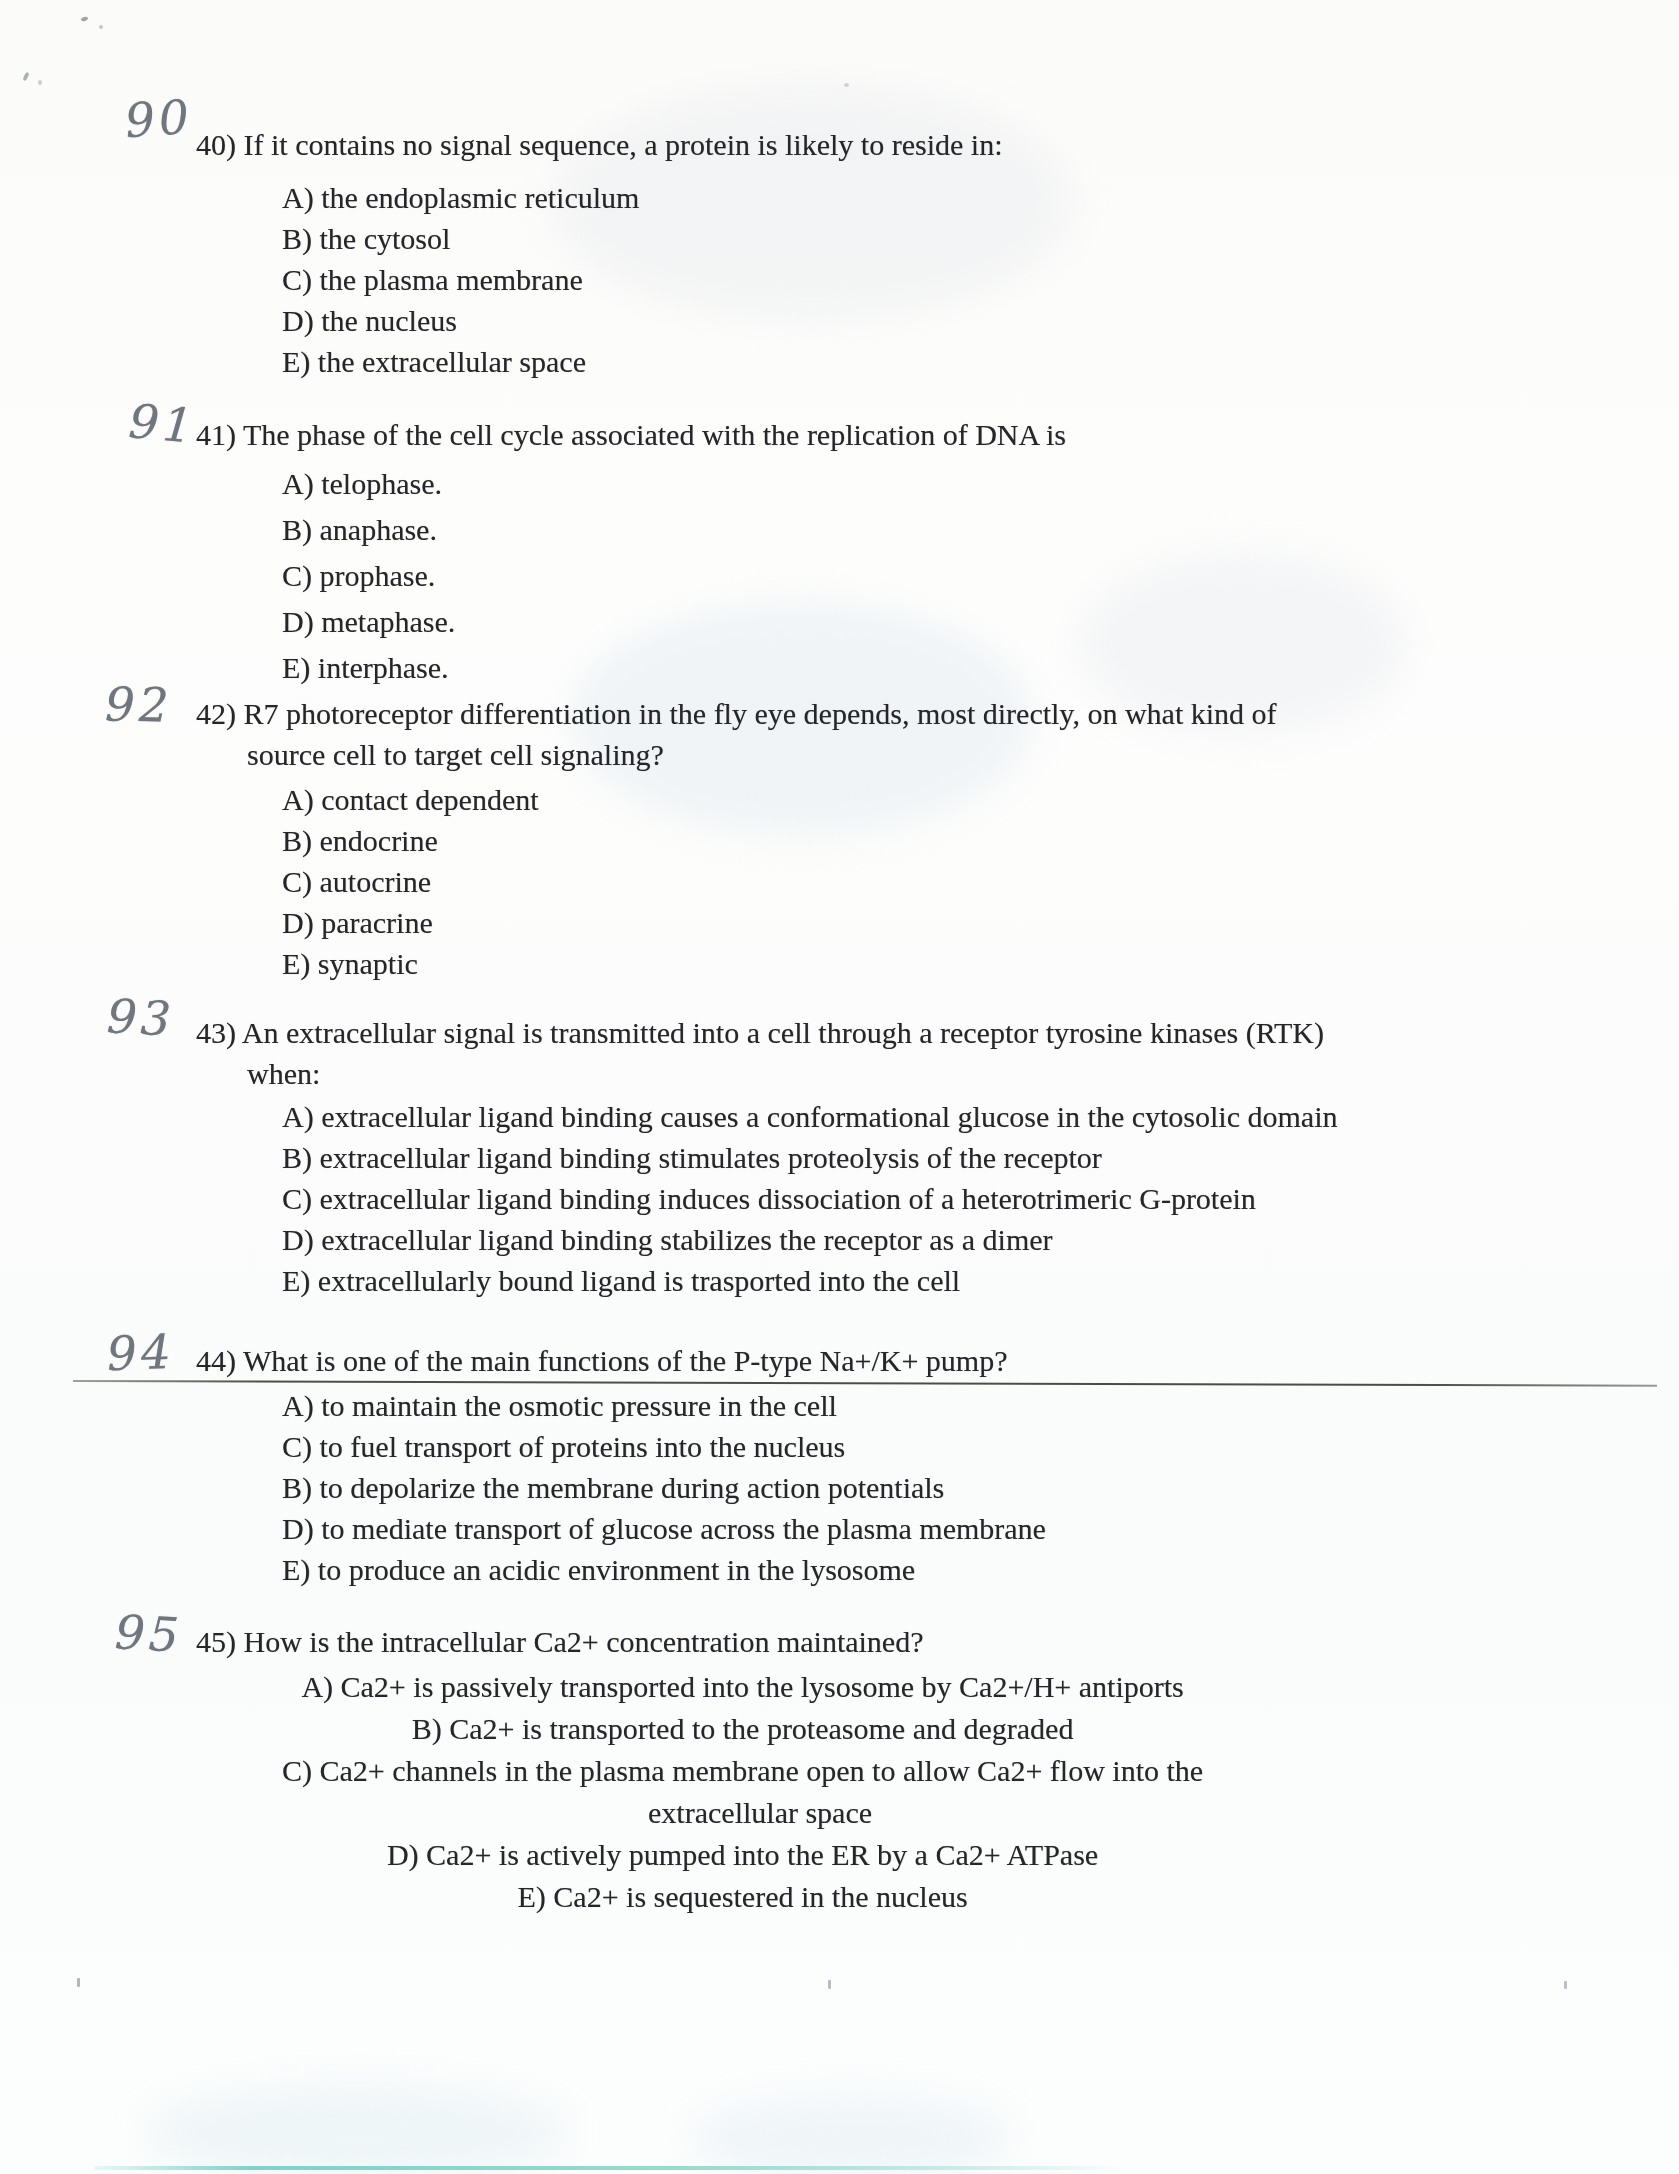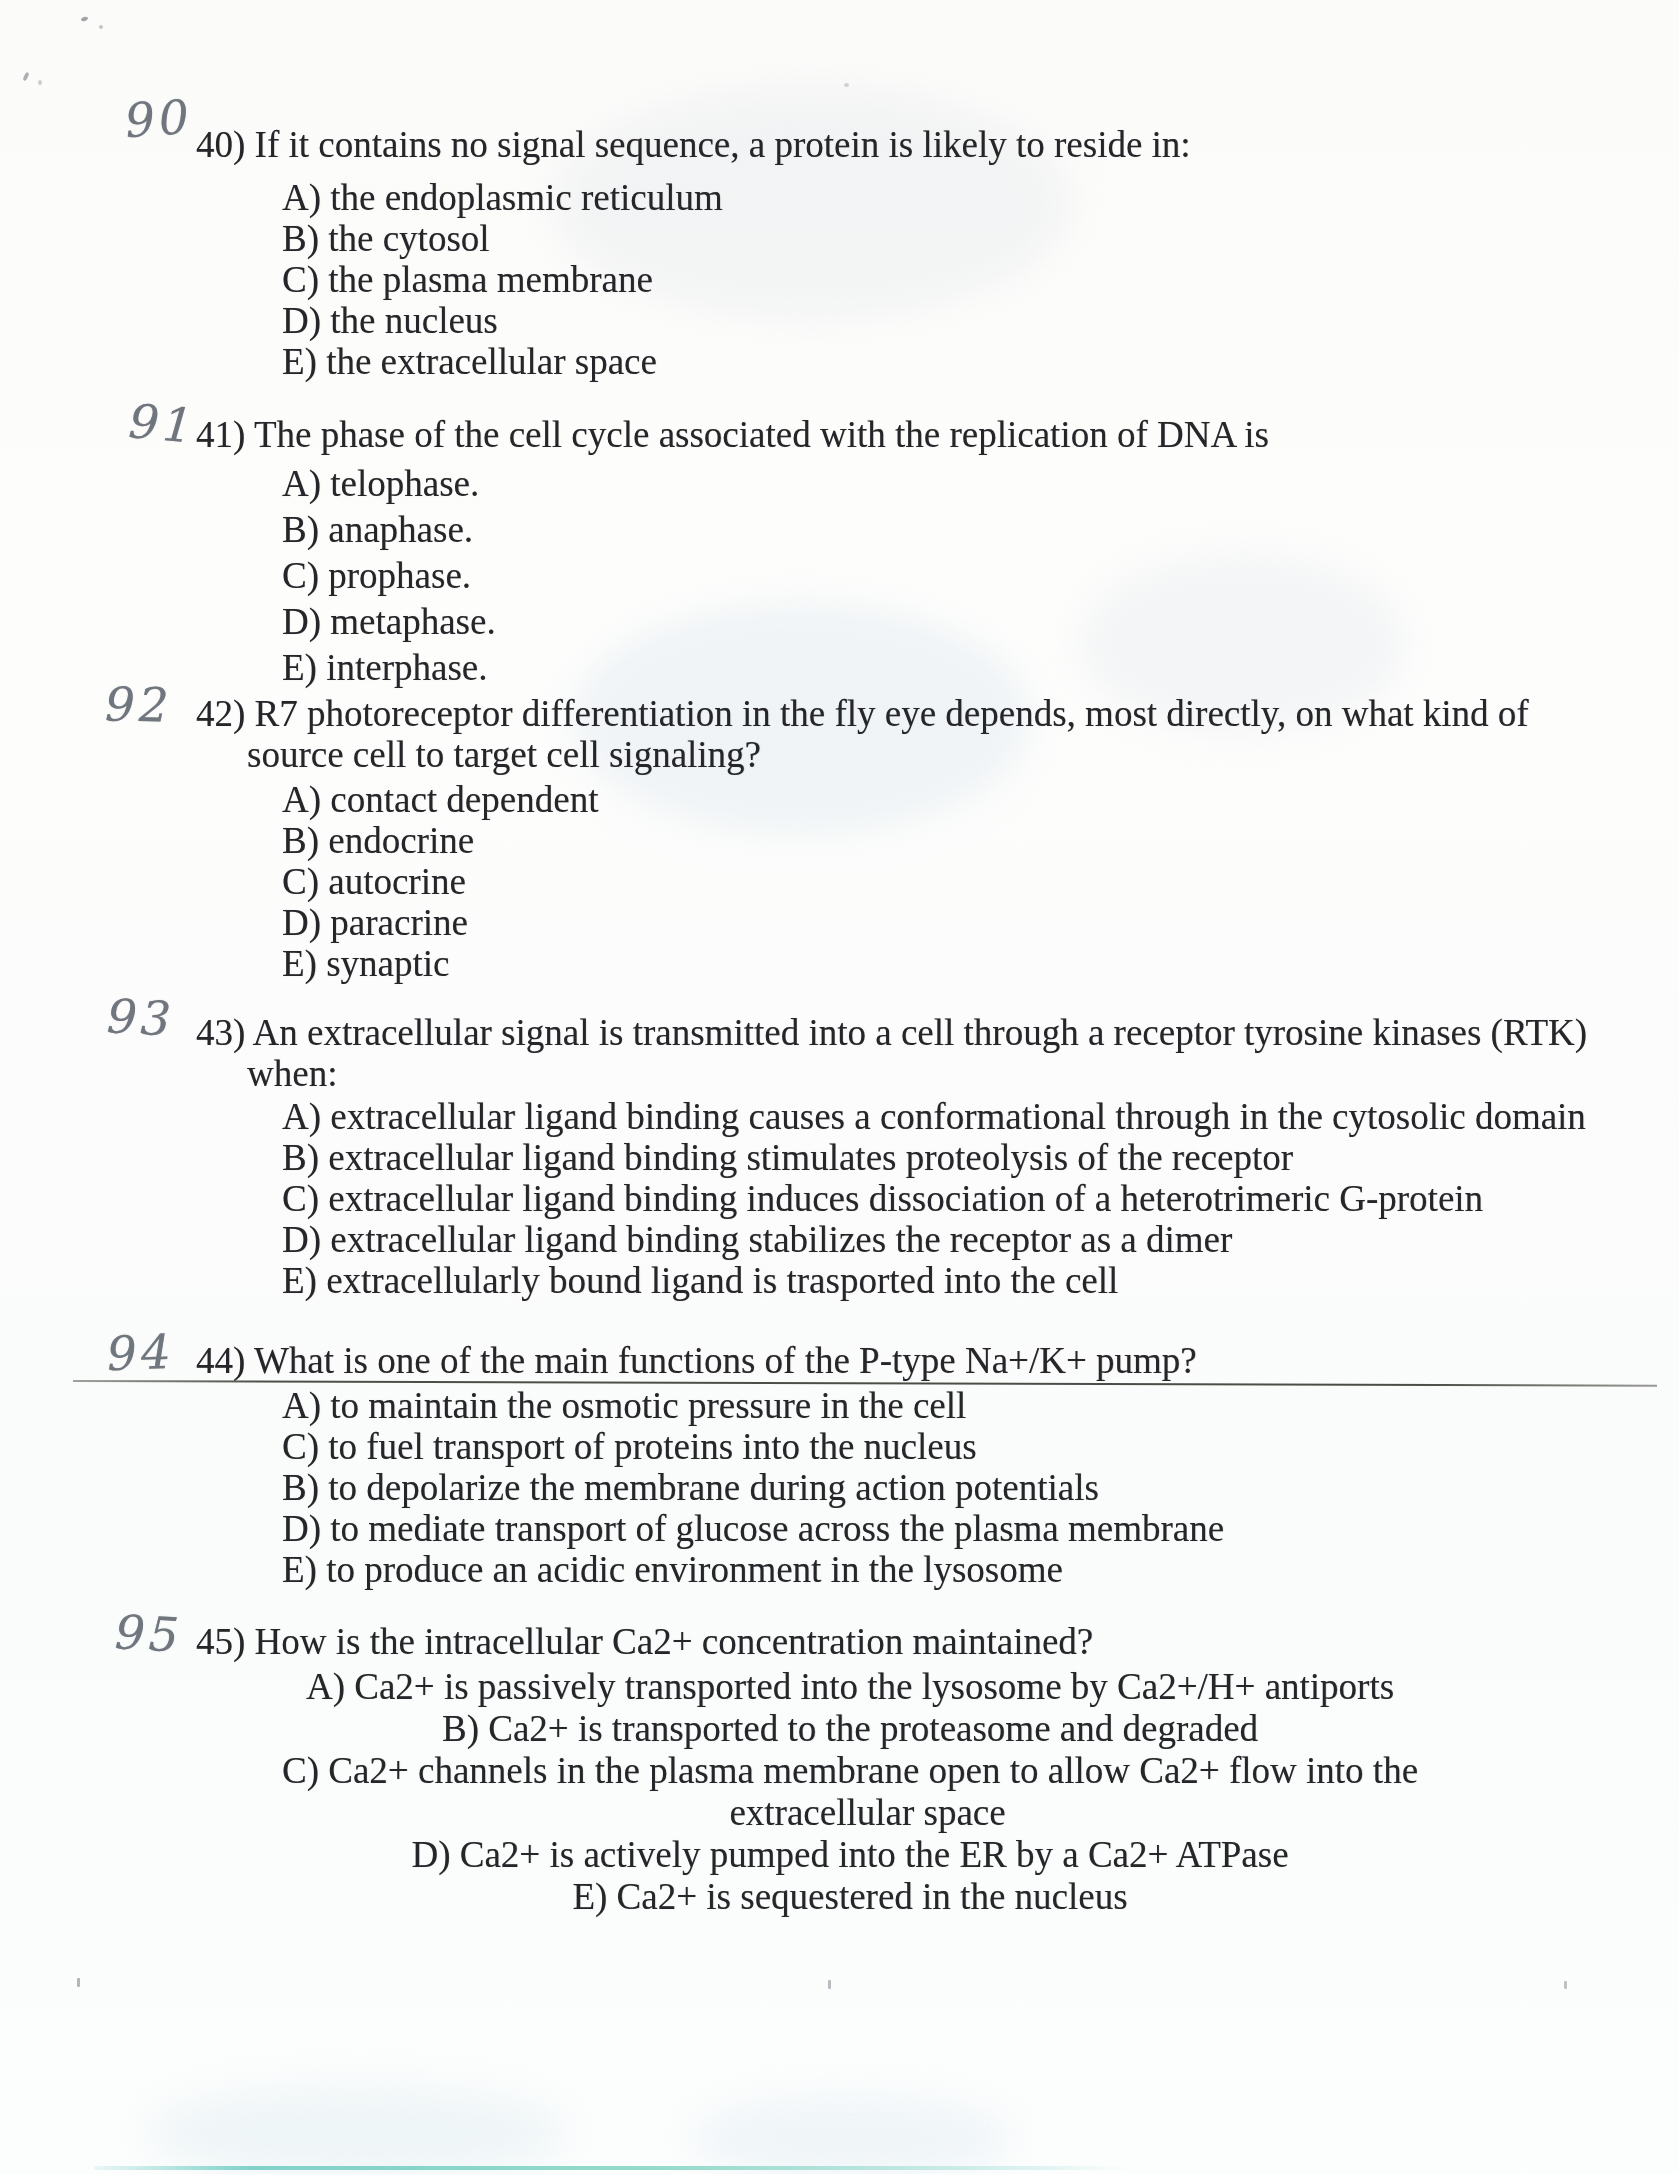--- a/index.html
+++ b/index.html
@@ -7,21 +7,21 @@
     position:relative;
     width:1679px;height:2174px;
     background:linear-gradient(180deg,#fbfbfa 0%,#fdfdfc 28%,#fafbfb 70%,#fcfdfd 100%);
     overflow:hidden;
     font-family:"Liberation Serif",serif;
     color:#26262a;
   }
   
   .q{
     position:absolute;left:196px;
-    font-size:37px;line-height:41px;white-space:nowrap;
+    font-size:30px;line-height:41px;white-space:nowrap;
     text-shadow:0.3px 0.3px 0.7px rgba(40,40,40,0.38);
   }
   .qline2{padding-left:51px;}
   .opts{margin-top:11px;padding-left:86px;}
   .opt{min-height:1em;}
   .opt.cont{padding-left:35px;}
   .q41 .opts{line-height:46px;margin-top:6px;}
   .q40 .opts{margin-top:12px;}
   .q42 .opts{margin-top:4px;}
   .q43 .opts{margin-top:2px;}
@@ -122,21 +122,21 @@
       <div class="opt">C) autocrine</div>
       <div class="opt">D) paracrine</div>
       <div class="opt">E) synaptic</div>
     </div>
   </section>
 
   <section class="q q43" style="top:1012px;">
     <div class="qline">43) An extracellular signal is transmitted into a cell through a receptor tyrosine kinases (RTK)</div>
     <div class="qline qline2">when:</div>
     <div class="opts">
-      <div class="opt">A) extracellular ligand binding causes a conformational through in the cytosolic domain</div>
+      <div class="opt">A) extracellular ligand binding causes a conformational glucose in the cytosolic domain</div>
       <div class="opt">B) extracellular ligand binding stimulates proteolysis of the receptor</div>
       <div class="opt">C) extracellular ligand binding induces dissociation of a heterotrimeric G-protein</div>
       <div class="opt">D) extracellular ligand binding stabilizes the receptor as a dimer</div>
       <div class="opt">E) extracellularly bound ligand is trasported into the cell</div>
     </div>
   </section>
 
   <section class="q q44" style="top:1340px;">
     <div class="qline">44) What is one of the main functions of the P-type Na+/K+ pump?</div>
     <div class="opts">

